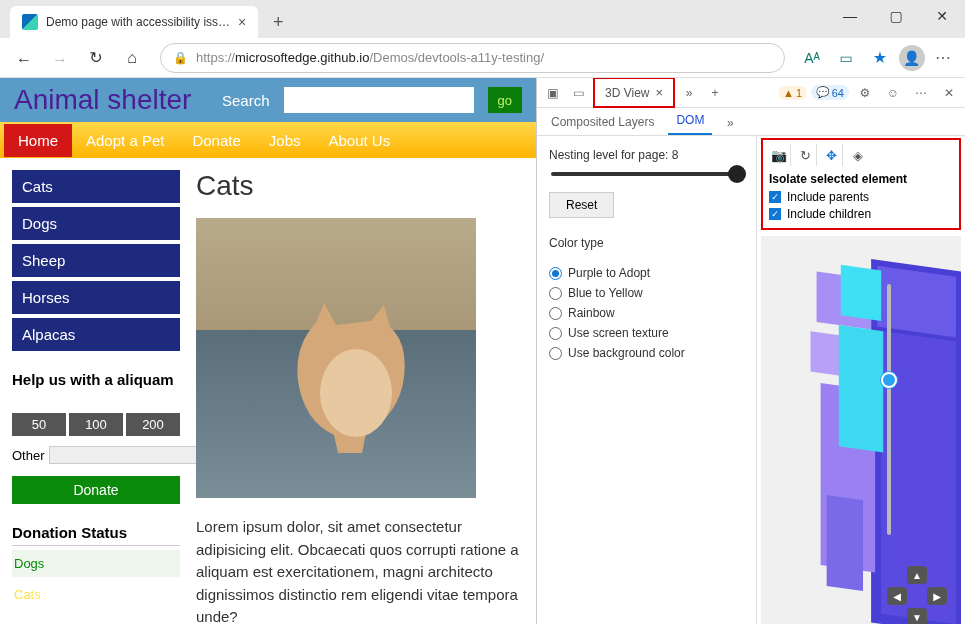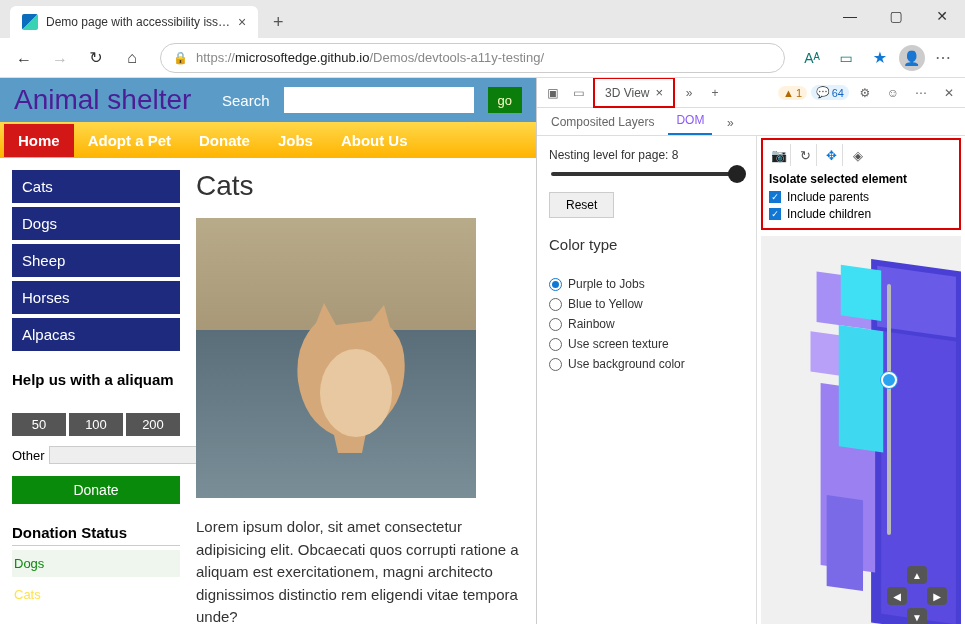--- a/index.html
+++ b/index.html
@@ -33,23 +33,23 @@
 .page { width: 536px; height: 100%; overflow-y: auto; position: relative; background:#fff; }
 .page::-webkit-scrollbar { width: 14px; }
 .page::-webkit-scrollbar-track { background: #f0f0f0; }
 .page::-webkit-scrollbar-thumb { background: #c0c0c0; }
 
 
 .banner { background: #5a9bc8; height: 44px; display: flex; align-items: center; padding: 0 14px; gap: 14px; }
 .banner-title { color: #4c1d95; font-size: 28px; font-weight: 300; flex: 1; }
 .search-label { color: #fff; font-size: 15px; }
 .search-input { width: 190px; height: 26px; border: none; padding: 0 6px; font-size: 13px; }
-.search-go { background: #0a7d0a; color: #fef9c3; border: none; height: 26px; padding: 0 10px; font-size: 13px; cursor: pointer; }
-
-.main-nav { height: 36px; background: linear-gradient(#ffd84a,#ffb400); display: flex; align-items: center; padding: 0 4px; font-weight: bold; }
+.search-go { background: #0a7d0a; color: #bef264; border: none; height: 26px; padding: 0 10px; font-size: 13px; cursor: pointer; }
+
+.main-nav { height: 36px; background: linear-gradient(#ffd84a,#ffb400); display: flex; align-items: center; padding: 0 4px; }
 .main-nav-item { color: #fff; padding: 8px 14px; font-size: 15px; cursor: pointer; background:transparent; }
 .main-nav-item.active { background: #d31616; position: relative; }
 .main-nav-item.active::after { content:""; position:absolute; left:50%; bottom:-8px; transform:translateX(-50%); border:8px solid transparent; border-top-color:#d31616; }
 
 .page-body { display: flex; padding: 12px; gap: 16px; }
 .sidebar { width: 168px; display: flex; flex-direction: column; gap: 4px; }
 .side-item { background: #1d2a7d; color: #fff; padding: 8px 10px; font-size: 15px; cursor: pointer; }
 .help-h { font-size: 15px; font-weight: bold; margin-top: 16px; }
 .amount-row { display: flex; gap: 3px; margin-top: 21px; }
 .amount-btn { flex:1; background:#555; color:#fff; text-align:center; padding:4px 0; font-size:13px; cursor:pointer; }
@@ -74,29 +74,29 @@
 .dt-tab { padding: 6px 10px; font-size:12px; color:#555; display:flex; align-items:center; gap:4px; cursor:pointer; }
 .dt-tab.active-box { border:2px solid #d00; }
 .dt-tab .tx { font-size: 13px; color:#555; margin-left:2px; }
 .dt-right { margin-left:auto; display:flex; align-items:center; gap:4px; }
 .badge { font-size:11px; padding:1px 5px; border-radius:8px; display:flex; align-items:center; gap:2px;}
 .badge.warn { background:#fff3e0; color:#b26a00; }
 .badge.info { background:#e3f2fd; color:#1565c0; }
 
 .dt-subtabs { height:28px; display:flex; align-items:flex-end; border-bottom:1px solid #ddd; padding:0 6px; gap:6px; }
 .dt-subtab { font-size:12px; color:#666; padding:6px 8px; cursor:pointer; }
-.dt-subtab.active { color:#8b5cf6; border-bottom:2px solid #1078d4; }
+.dt-subtab.active { color:#1d4ed8; border-bottom:2px solid #1078d4; }
 
 .dt-body { flex:1; display:flex; }
 .dt-left { width: 220px; padding: 12px; font-size:12px; color:#333; border-right:1px solid #ddd; }
 .nesting { margin-bottom:8px; }
 .slider-track { position:relative; height:4px; background:#333; border-radius:2px; margin:10px 2px 16px; }
 .slider-thumb { position:absolute; right:-4px; top:-7px; width:18px; height:18px; border-radius:50%; background:#222; }
 .reset-btn { background:#efefef; border:1px solid #ccc; padding:5px 16px; font-size:12px; cursor:pointer; }
-.color-h { margin-top:18px; margin-bottom:24px; font-size:15px; }
+.color-h { margin-top:18px; margin-bottom:16px; font-size:12px; }
 .radio-row { display:flex; align-items:center; gap:6px; margin:6px 0; font-size:12px; }
 .radio { width:13px; height:13px; border:1.5px solid #666; border-radius:50%; display:inline-flex; align-items:center; justify-content:center; }
 .radio.checked::after { content:""; width:7px; height:7px; border-radius:50%; background:#1078d4; }
 .radio.checked { border-color:#1078d4; }
 
 .dt-right-pane { flex:1; display:flex; flex-direction:column; }
 .red-box { border:2px solid #d00; padding:4px 6px; margin:2px 4px; }
 .iso-tools { display:flex; gap:4px; align-items:center; margin-bottom:6px; }
 .iso-tool { width:22px; height:22px; display:flex; align-items:center; justify-content:center; font-size:13px; color:#555; border-right:1px solid #ddd; }
 .iso-tool:last-child { border-right:none; }
@@ -232,21 +232,21 @@
       <div class="dt-body">
         <div class="dt-left">
           <div class="nesting">Nesting level for page: 8</div>
           <div class="slider-track">
             <div class="slider-thumb"></div>
           </div>
           <button class="reset-btn">Reset</button>
           <div class="color-h">Color type</div>
           <div class="radio-row">
               <span class="radio checked"></span>
-              <span>Purple to Jobs</span>
+              <span>Purple to Adopt</span>
             </div>
           <div class="radio-row">
               <span class="radio"></span>
               <span>Blue to Yellow</span>
             </div>
           <div class="radio-row">
               <span class="radio"></span>
               <span>Rainbow</span>
             </div>
           <div class="radio-row">

